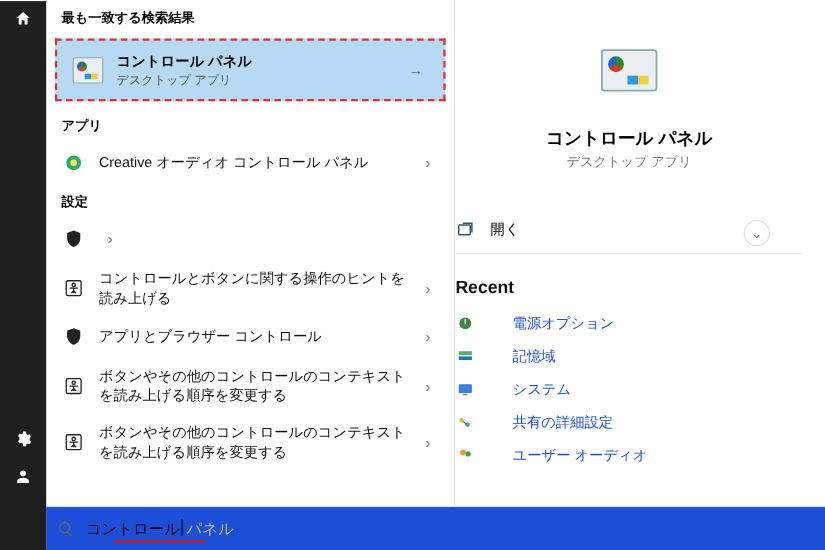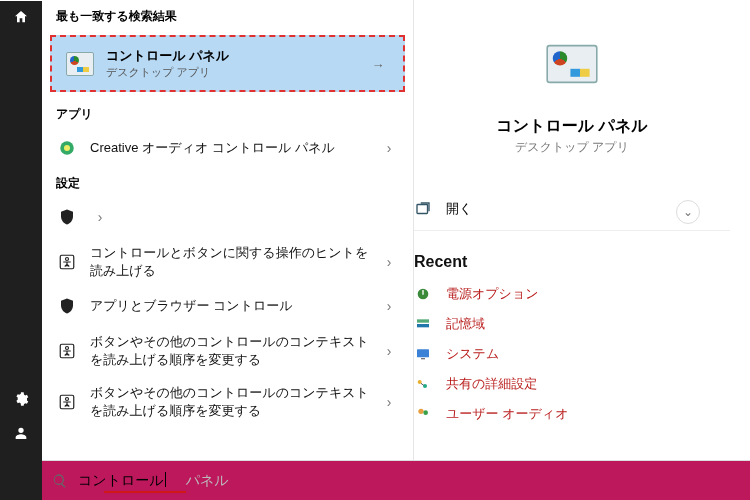--- a/index.html
+++ b/index.html
@@ -22,39 +22,39 @@
   .top-result .icon-box { width: 28px; height: 28px; margin-right: 12px; display: flex; align-items: center; justify-content: center; }
   .top-result .title { font-size: 13px; font-weight: bold; color: #000; }
   .top-result .subtitle { font-size: 11px; color: #555; }
   .top-result .arrow-right { margin-left: auto; color: #666; width: 22px; text-align: center; }
 
   .list-item { display: flex; align-items: center; padding: 8px 14px; cursor: pointer; }
   .list-item .row-icon { width: 22px; height: 22px; margin-right: 12px; display: flex; align-items: center; justify-content: center; color: #333; flex-shrink: 0;}
   .list-item .row-text { flex: 1; font-size: 13px; color: #111; line-height: 1.35; }
   .list-item .row-arrow { color: #777; font-size: 14px; width: 20px; text-align: center; }
 
-  .search-bar { position: absolute; left: 42px; bottom: 0; right: 0; height: 40px; background: #be185d; border-top: 1px solid #ddd; display: flex; align-items: center; padding: 0 10px; }
+  .search-bar { position: absolute; left: 42px; bottom: 0; right: 0; height: 40px; background: #1d4ed8; border-top: 1px solid #ddd; display: flex; align-items: center; padding: 0 10px; }
   .search-bar svg { width: 16px; height: 16px; fill: #666; margin-right: 10px; }
   .search-value { font-size: 14px; color: #000; position: relative; }
   .search-value::after { content: ""; display: inline-block; width: 1px; height: 15px; background: #000; margin-left: 1px; vertical-align: -2px; }
-  .search-ghost { font-size: 14px; color: #bbb; margin-left: 20px; }
+  .search-ghost { font-size: 14px; color: #bbb; margin-left: 4px; }
   .search-underline { position: absolute; left: 62px; bottom: 7px; width: 82px; height: 2px; background: #d01818; }
 
   .preview-icon { width: 48px; height: 48px; margin: 0 auto; display: flex; align-items: center; justify-content: center; }
   .preview-title { text-align: center; font-size: 16px; font-weight: 600; margin-top: 28px; color: #000; }
   .preview-subtitle { text-align: center; font-size: 12px; color: #777; margin-top: 2px; }
 
   .open-row { display: flex; margin-top: 38px; cursor: pointer; padding: 6px 0; border-bottom: 1px solid #eee; }
   .open-row .open-icon { width: 18px; height: 18px; margin-right: 14px; }
   .open-row .open-text { font-size: 13px; }
   .open-row .chev { margin-left: auto; width: 24px; height: 24px; border-radius: 50%; border: 1px solid #ddd; display: flex; align-items: center; justify-content: center; color: #777; font-size: 12px; margin-right: 30px;}
 
   .recent-header { font-size: 16px; font-weight: bold; margin-top: 22px; color: #111; }
   .recent-list { margin-top: 8px; }
-  .recent-item { display: flex; align-items: flex-end; padding: 6px 0; cursor: pointer; font-size: 13px; color: #b91c1c; }
+  .recent-item { display: flex; align-items: flex-end; padding: 6px 0; cursor: pointer; font-size: 13px; color: #1d4ed8; gap: 20px; }
   .recent-item .r-icon { width: 18px; height: 18px; margin-right: 14px; display:flex; align-items:center; justify-content:center; }
 
   .cp-ico { width:32px; height:24px; background:#e9eef2; border:1px solid #8aa; border-radius:2px; position:relative; }
   .cp-ico::before { content:""; position:absolute; left:3px; top:3px; width:9px; height:9px; border-radius:50%; background: conic-gradient(#2b8a2b 0 120deg,#c42 120deg 240deg,#26c 240deg 360deg); }
   .cp-ico::after { content:""; position:absolute; right:4px; bottom:3px; width:12px; height:5px; background:linear-gradient(90deg,#39d 0 50%,#ec4 50% 100%); }
 </style>
 </head>
 <body>
 
 <div class="sidebar">

